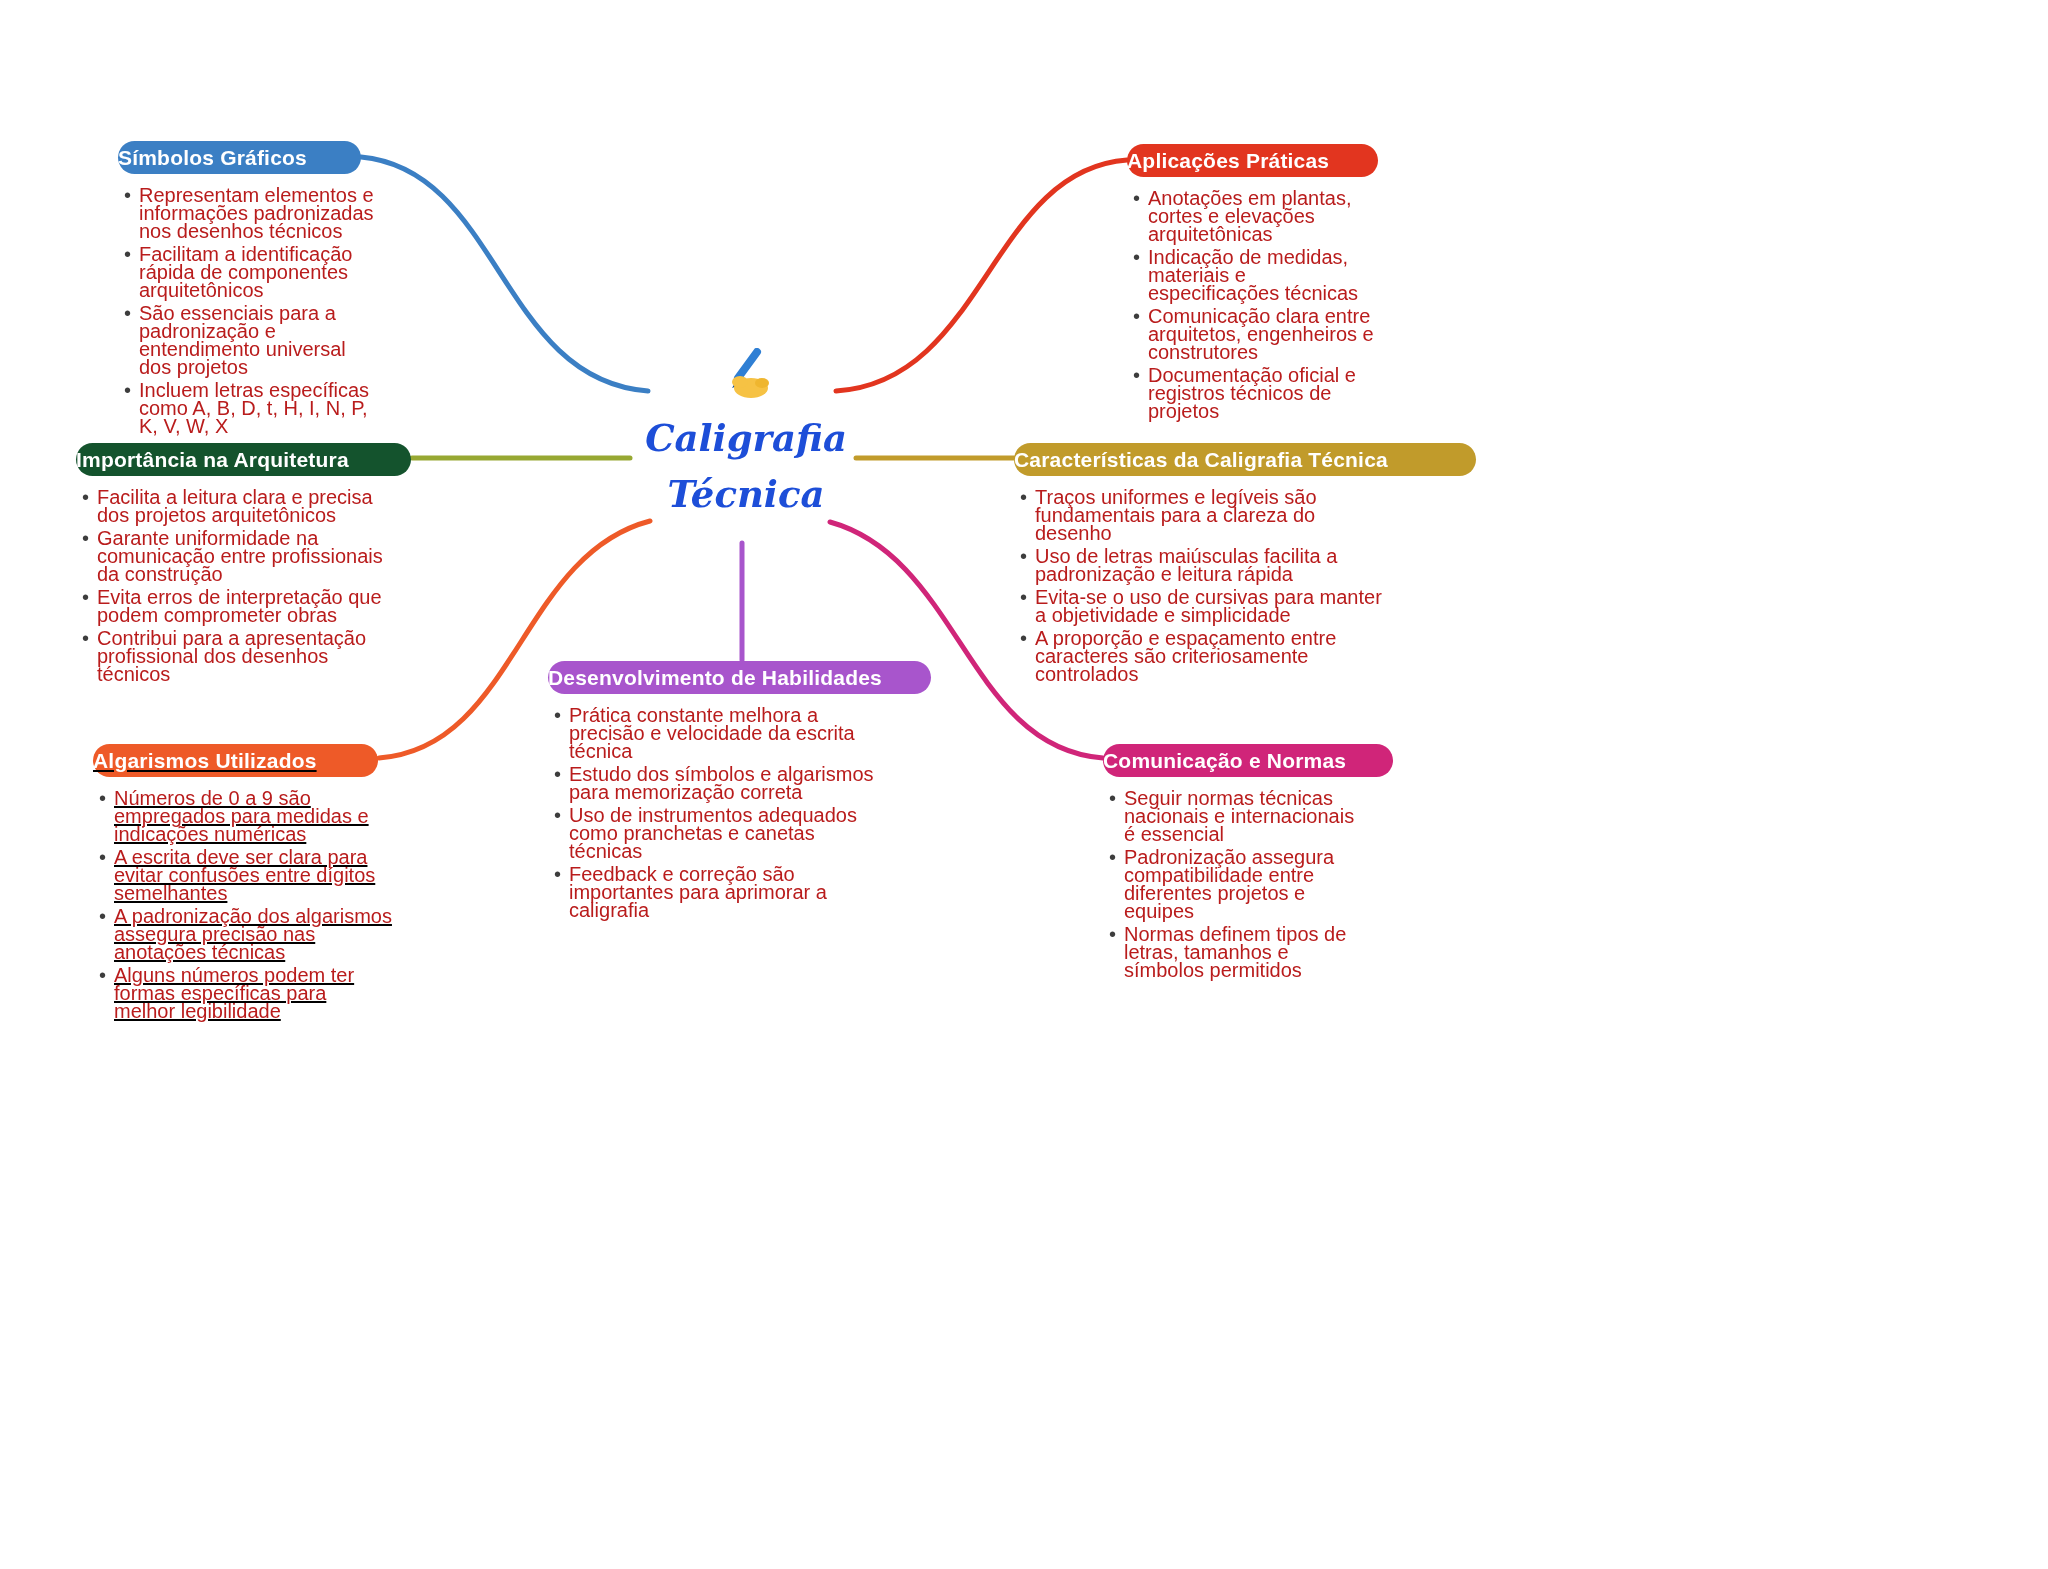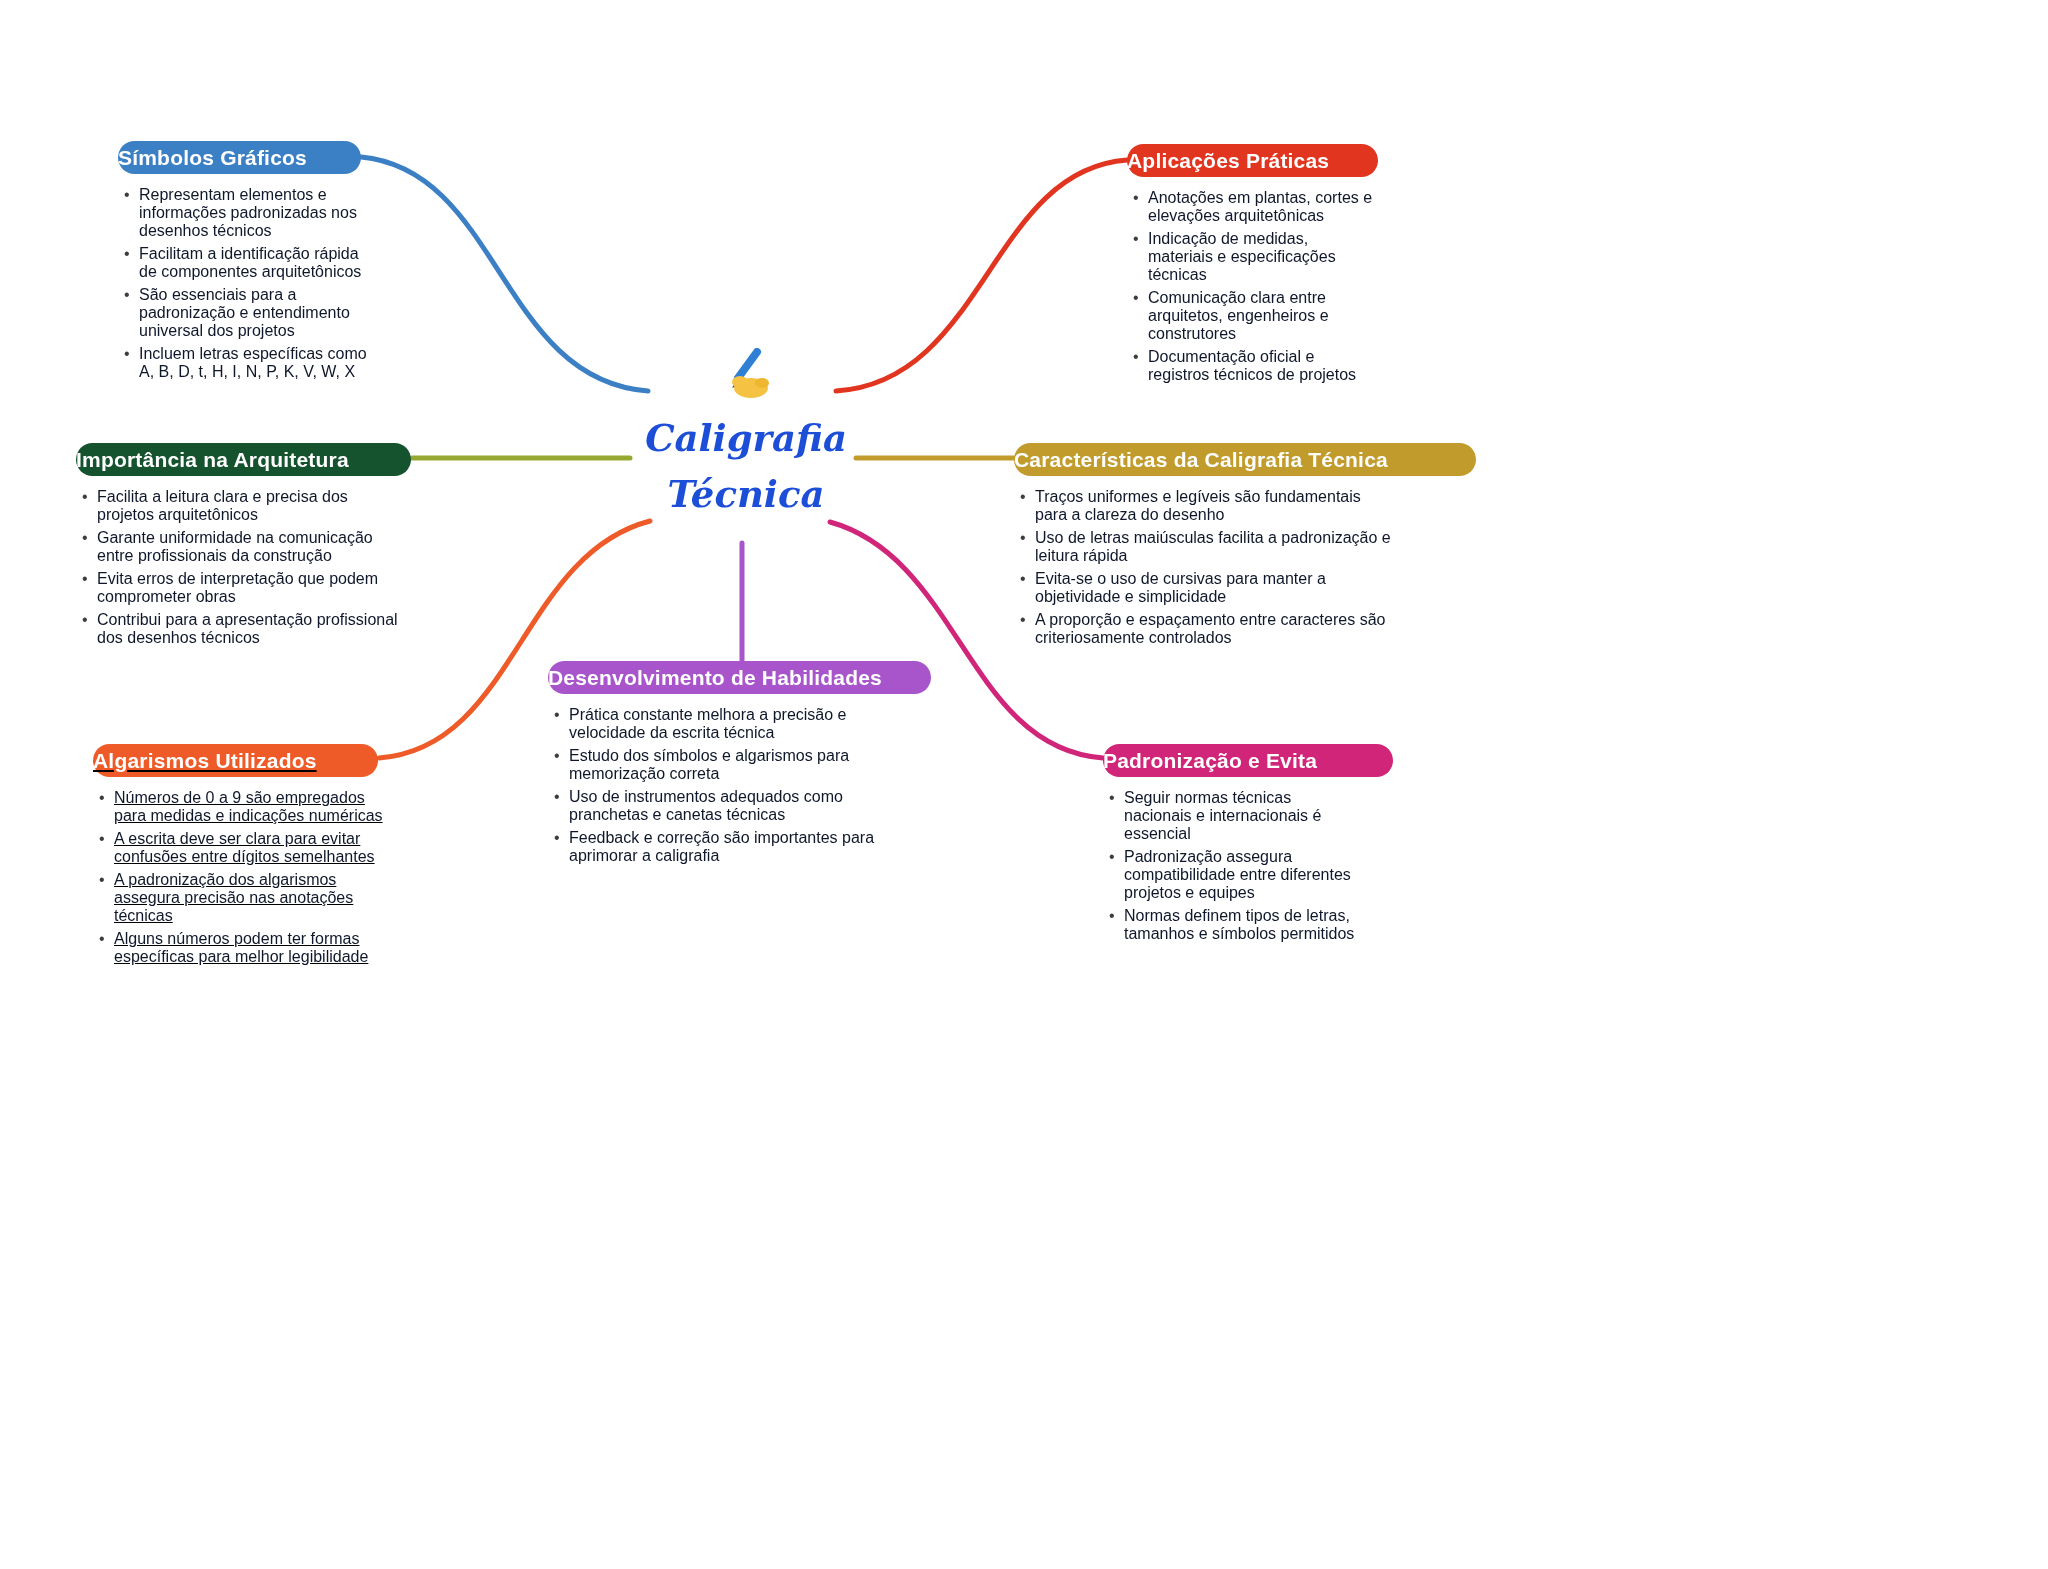--- a/index.html
+++ b/index.html
@@ -26,22 +26,22 @@
     line-height:33px;
     height:33px;
     text-align:left;
     white-space:nowrap;
     letter-spacing:.2px;
   }
   ul.bullets{
     list-style:none;
     margin:12px 0 0 0;
     padding:0 0 0 4px;
-    color:#0f172a;
-    font-size:16px;
+    color:#b91c1c;
+    font-size:20px;
     line-height:18px;
   }
   ul.bullets li{
     position:relative;
     padding-left:17px;
     margin:0 0 5px 0;
   }
   ul.bullets li::before{
     content:"•";
     position:absolute;
@@ -147,21 +147,21 @@
     <h2 class="pill" style="width: 383px; background-color: rgb(168, 85, 204);">Desenvolvimento de Habilidades</h2>
     <ul class="bullets" style="width:330px">
       <li>Prática constante melhora a precisão e velocidade da escrita técnica</li>
       <li>Estudo dos símbolos e algarismos para memorização correta</li>
       <li>Uso de instrumentos adequados como pranchetas e canetas técnicas</li>
       <li>Feedback e correção são importantes para aprimorar a caligrafia</li>
     </ul>
   </section>
 
   <section class="node" style="left:1103px;top:744px;">
-    <h2 class="pill" style="width: 290px; background-color: rgb(208, 37, 121);">Padronização e Evita</h2>
+    <h2 class="pill" style="width: 290px; background-color: rgb(208, 37, 121);">Comunicação e Normas</h2>
     <ul class="bullets" style="width:250px">
       <li>Seguir normas técnicas nacionais e internacionais é essencial</li>
       <li>Padronização assegura compatibilidade entre diferentes projetos e equipes</li>
       <li>Normas definem tipos de letras, tamanhos e símbolos permitidos</li>
     </ul>
   </section>
 
 </div>
 
 </body></html>

